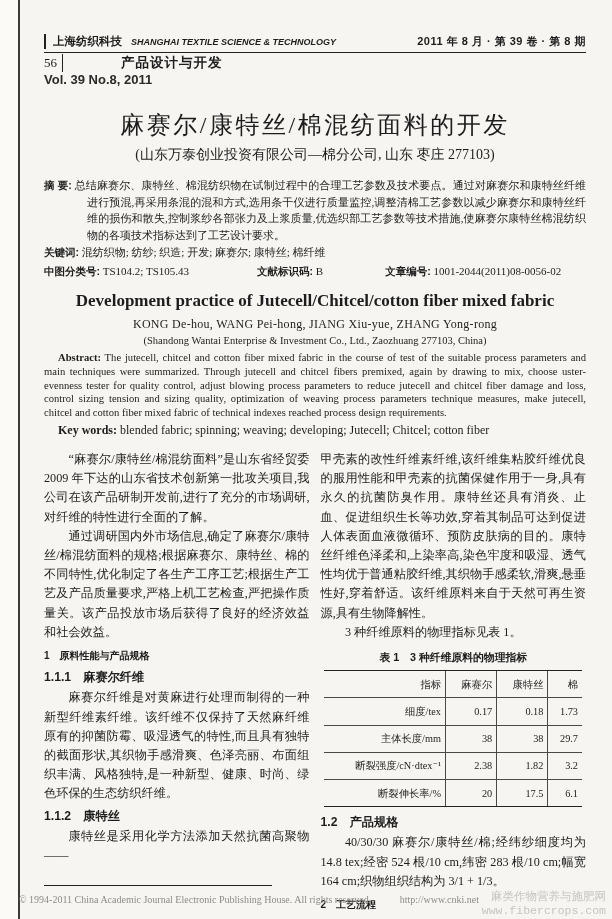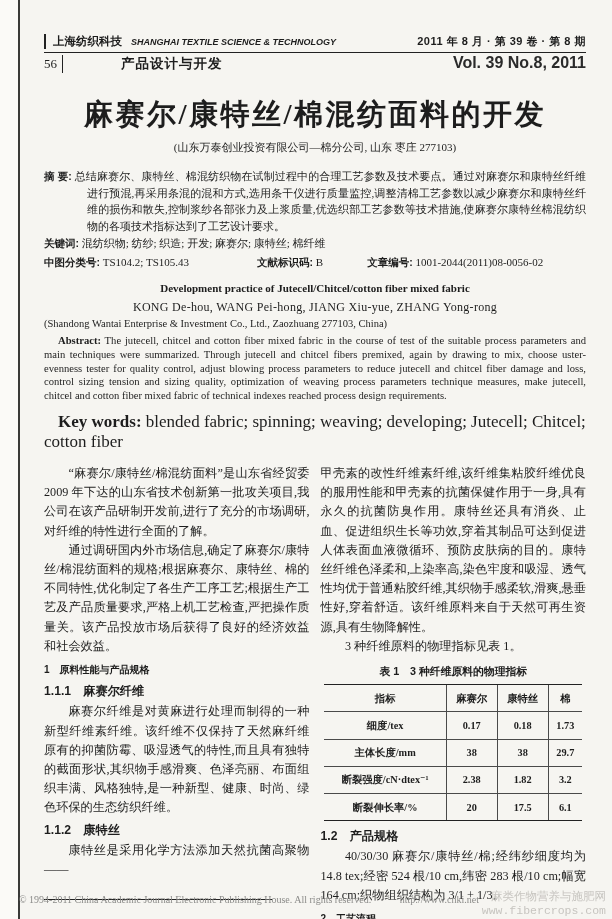--- a/index.html
+++ b/index.html
@@ -17,64 +17,64 @@
 
   .page { position: absolute; left: 44px; top: 34px; width: 542px; }
 
   
   .hdr-row1 { display: flex; justify-content: space-between; align-items: baseline; }
   .hdr-left { display: flex; align-items: baseline; border-left: 2px solid #222; padding-left: 7px; }
   .journal-cn { font-weight: bold; font-size: 11.5px; font-family: "Liberation Sans", sans-serif; }
   .journal-en { font-style: italic; font-weight: bold; font-size: 9px; margin-left: 9px; font-family: "Liberation Sans", sans-serif; }
   .issue-cn { font-weight: bold; font-size: 11px; font-family: "Liberation Sans", sans-serif; letter-spacing: .5px; }
   .hdr-rule { border: none; border-top: 1.6px solid #222; margin: 3px 0 0 0; }
-  .hdr-row2 { display: flex; justify-content: space-between; align-items: baseline; margin-top: 1px; }
+  .hdr-row2 { display: flex; justify-content: space-between; align-items: baseline; margin-top: 1px; flex-direction: column; }
   .hdr-row2-left { display: flex; align-items: baseline; }
   .page-num { font-size: 13px; padding-right: 5px; border-right: 1.6px solid #222; line-height: 18px; }
   .column-name { font-weight: bold; font-size: 13.5px; margin-left: 58px; font-family: "Liberation Sans", sans-serif; letter-spacing: 1px; }
-  .issue-en { font-size: 16px; font-weight: bold; font-family: "Liberation Sans", sans-serif; color: #2a2a2a; }
-
-  
-  .title-cn { text-align: center; font-size: 29px; font-weight: bold; letter-spacing: 2.5px; margin-top: 22px; }
+  .issue-en { font-size: 13px; font-weight: bold; font-family: "Liberation Sans", sans-serif; color: #2a2a2a; }
+
+  
+  .title-cn { text-align: center; font-size: 24px; font-weight: normal; letter-spacing: 2.5px; margin-top: 22px; }
   .authors-cn { text-align: center; font-size: 13.5px; font-style: italic; letter-spacing: 2px; margin-top: 12px; }
-  .affil-cn { text-align: center; font-size: 11px; margin-top: 5px; }
+  .affil-cn { text-align: center; font-size: 14px; margin-top: 5px; }
 
   
   .abs-block { margin-top: 13px; font-size: 11px; line-height: 16.5px; text-align: justify; }
   .hang { padding-left: 43px; text-indent: -43px; margin: 0; }
   .abs-block b, .meta-line b { font-family: "Liberation Sans", sans-serif; font-size: 10.5px; }
   .kw-line { margin: 1px 0 0 0; }
   .meta-line { display: flex; margin-top: 2px; font-size: 11px; }
   .meta-line .seg2 { margin-left: 68px; }
-  .meta-line .seg3 { margin-left: 44px; }
+  .meta-line .seg3 { margin-left: 62px; }
 
   
   .en-block { margin-top: 12px; }
-  .title-en { text-align: center; font-weight: bold; font-size: 11px; }
+  .title-en { text-align: center; font-weight: bold; font-size: 17px; }
   .authors-en { text-align: center; font-size: 12px; margin-top: 6px; letter-spacing: .3px; }
-  .affil-en { font-size: 10.5px; margin-top: 3px; }
+  .affil-en { text-align: center; font-size: 10.5px; margin-top: 3px; }
   .abs-en { font-size: 10.6px; line-height: 13.8px; text-align: justify; margin: 5px 0 0 0; text-indent: 14px; }
-  .kw-en { font-size: 17px; margin: 9px 0 0 0; text-indent: 14px; }
+  .kw-en { font-size: 12px; margin: 3px 0 0 0; text-indent: 14px; }
 
   
   .body-cols { display: flex; gap: 11px; margin-top: 12px; }
   .col { width: 50%; font-size: 12.2px; line-height: 19.2px; text-align: justify; }
   .col p { margin: 0; text-indent: 2em; }
   .col p.noindent { text-indent: 0; }
   .col h3 { font-size: 10px; margin: 4px 0 2px 0; font-family: "Liberation Sans", sans-serif; font-weight: bold; }
   .col h4 { font-size: 12.2px; margin: 3px 0 1px 0; font-family: "Liberation Sans", sans-serif; font-weight: bold; }
 
   
   .footnotes { margin-top: 20px; border-top: 1.2px solid #222; width: 86%; padding-top: 5px; font-size: 9.6px; line-height: 15px; text-align: left; }
   .footnotes p { margin: 0; text-indent: 0 !important; }
 
   
   .tbl-caption { text-align: center; font-weight: bold; font-size: 10.8px; font-family: "Liberation Sans", sans-serif; margin: 6px 0 3px 0; }
   table.phys { border-collapse: collapse; width: 97%; margin: 0 auto 6px auto; font-size: 10.3px; text-align: center; }
-  table.phys th, table.phys td { padding: 3.5px 4px; border-bottom: 1px solid #4a4a4a; font-weight: bold; }
+  table.phys th, table.phys td { padding: 3.5px 4px; border-bottom: 1px solid #4a4a4a; font-weight: normal; text-align: right; }
   table.phys thead th { border-top: 1.6px solid #222; }
   table.phys tbody tr:last-child td { border-bottom: 1.6px solid #222; }
   table.phys th + th, table.phys td + td { border-left: 1px solid #4a4a4a; }
 
   
   .footer { position: absolute; left: 19px; bottom: 14px; width: 560px; font-size: 10px; color: #8b8b89; white-space: nowrap; }
   .footer .url { margin-left: 26px; }
   .watermark { position: absolute; right: 6px; bottom: 1px; text-align: right; color: #c7c5c0; font-size: 11.5px; line-height: 14px; font-family: Liberation Mono, monospace; }
 </style>
 </head>

